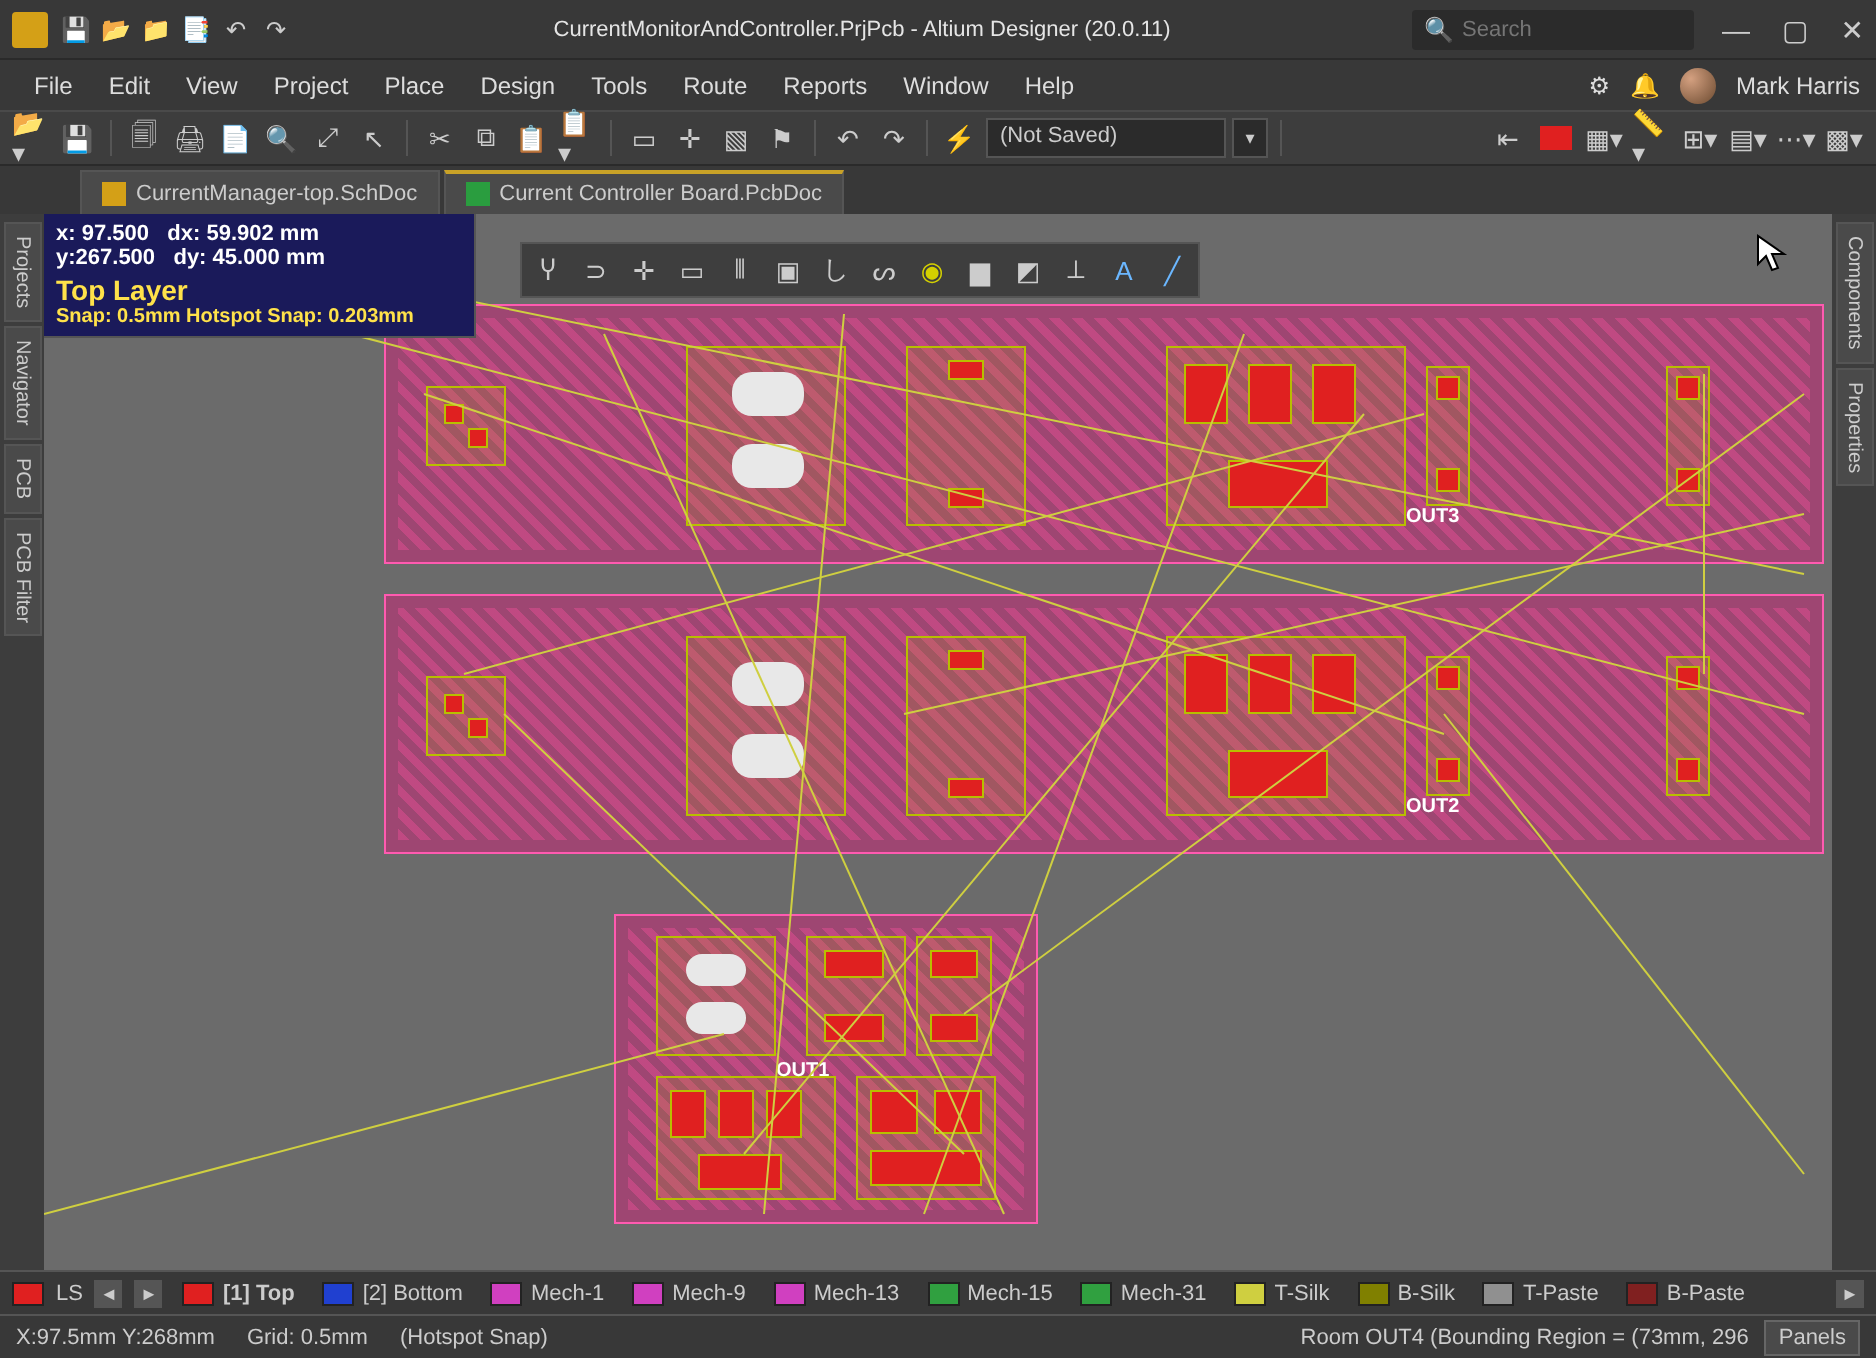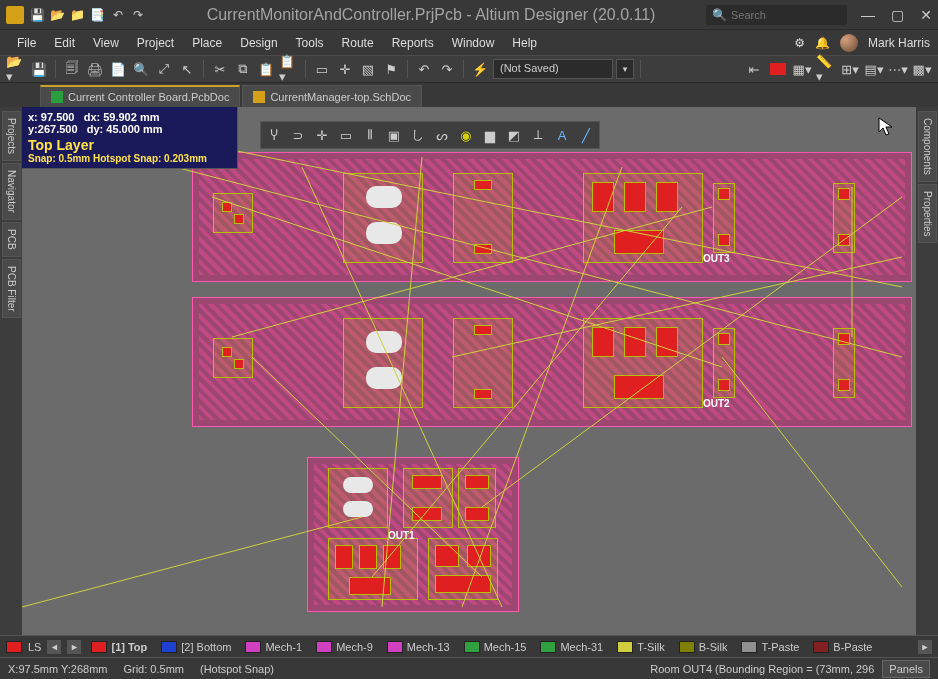--- a/index.html
+++ b/index.html
@@ -3,21 +3,21 @@
 <meta charset="utf-8">
 <style>
   * { box-sizing: border-box; margin: 0; padding: 0; font-family: "Segoe UI", Tahoma, sans-serif; }
   body { width: 938px; height: 679px; background: #383838; color: #ccc; font-size: 12px; overflow: hidden; position: relative; }
 
   
   .title-bar { height: 30px; background: #383838; display: flex; align-items: center; padding: 0 6px; border-bottom: 1px solid #2a2a2a; }
   .title-bar .logo { width: 18px; height: 18px; background: #d4a017; border-radius: 2px; margin-right: 6px; }
   .title-bar .qa-icons { display: flex; gap: 4px; margin-right: 10px; }
   .title-bar .qa-icons span { width: 16px; height: 16px; display: inline-flex; align-items: center; justify-content: center; font-size: 12px; color: #ccc; }
-  .title-text { flex: 1; text-align: center; font-size: 16px; color: #a3a3a3; }
+  .title-text { flex: 1; text-align: center; font-size: 11px; color: #e5e5e5; }
   .search-wrap { display: flex; align-items: center; background: #2b2b2b; height: 20px; padding: 0 6px; border-radius: 2px; margin-right: 14px; }
   .search-wrap input { background: transparent; border: none; color: #ccc; font-size: 11px; width: 110px; outline: none; }
   .win-controls { display: flex; gap: 16px; font-size: 14px; }
 
   
   .menu-bar { height: 25px; display: flex; align-items: center; padding: 0 8px; color: #ddd; font-size: 12px; }
   .menu-bar .menu-item { padding: 3px 9px; cursor: pointer; }
   .menu-bar .spacer { flex: 1; }
   .menu-bar .right-icons { display: flex; align-items: center; gap: 10px; }
   .avatar { width: 18px; height: 18px; border-radius: 50%; background: radial-gradient(circle at 30% 30%, #d4a080, #6b4a30); }
@@ -163,27 +163,27 @@
     <span class="tb-btn">▦▾</span>
     <span class="tb-btn">📏▾</span>
     <span class="tb-btn">⊞▾</span>
     <span class="tb-btn">▤▾</span>
     <span class="tb-btn">⋯▾</span>
     <span class="tb-btn">▩▾</span>
   </div>
 </div>
 
 <div class="doc-tabs">
+  <div class="doc-tab">
+    <span class="tab-icon sch"></span>
+    <span>CurrentManager-top.SchDoc</span>
+  </div>
   <div class="doc-tab active">
     <span class="tab-icon pcb"></span>
     <span>Current Controller Board.PcbDoc</span>
-  </div>
-  <div class="doc-tab">
-    <span class="tab-icon sch"></span>
-    <span>CurrentManager-top.SchDoc</span>
   </div>
 </div>
 
 <div class="main">
   <div class="side-rail">
     <div class="rail-tab">Projects</div>
     <div class="rail-tab">Navigator</div>
     <div class="rail-tab">PCB</div>
     <div class="rail-tab">PCB Filter</div>
   </div>

